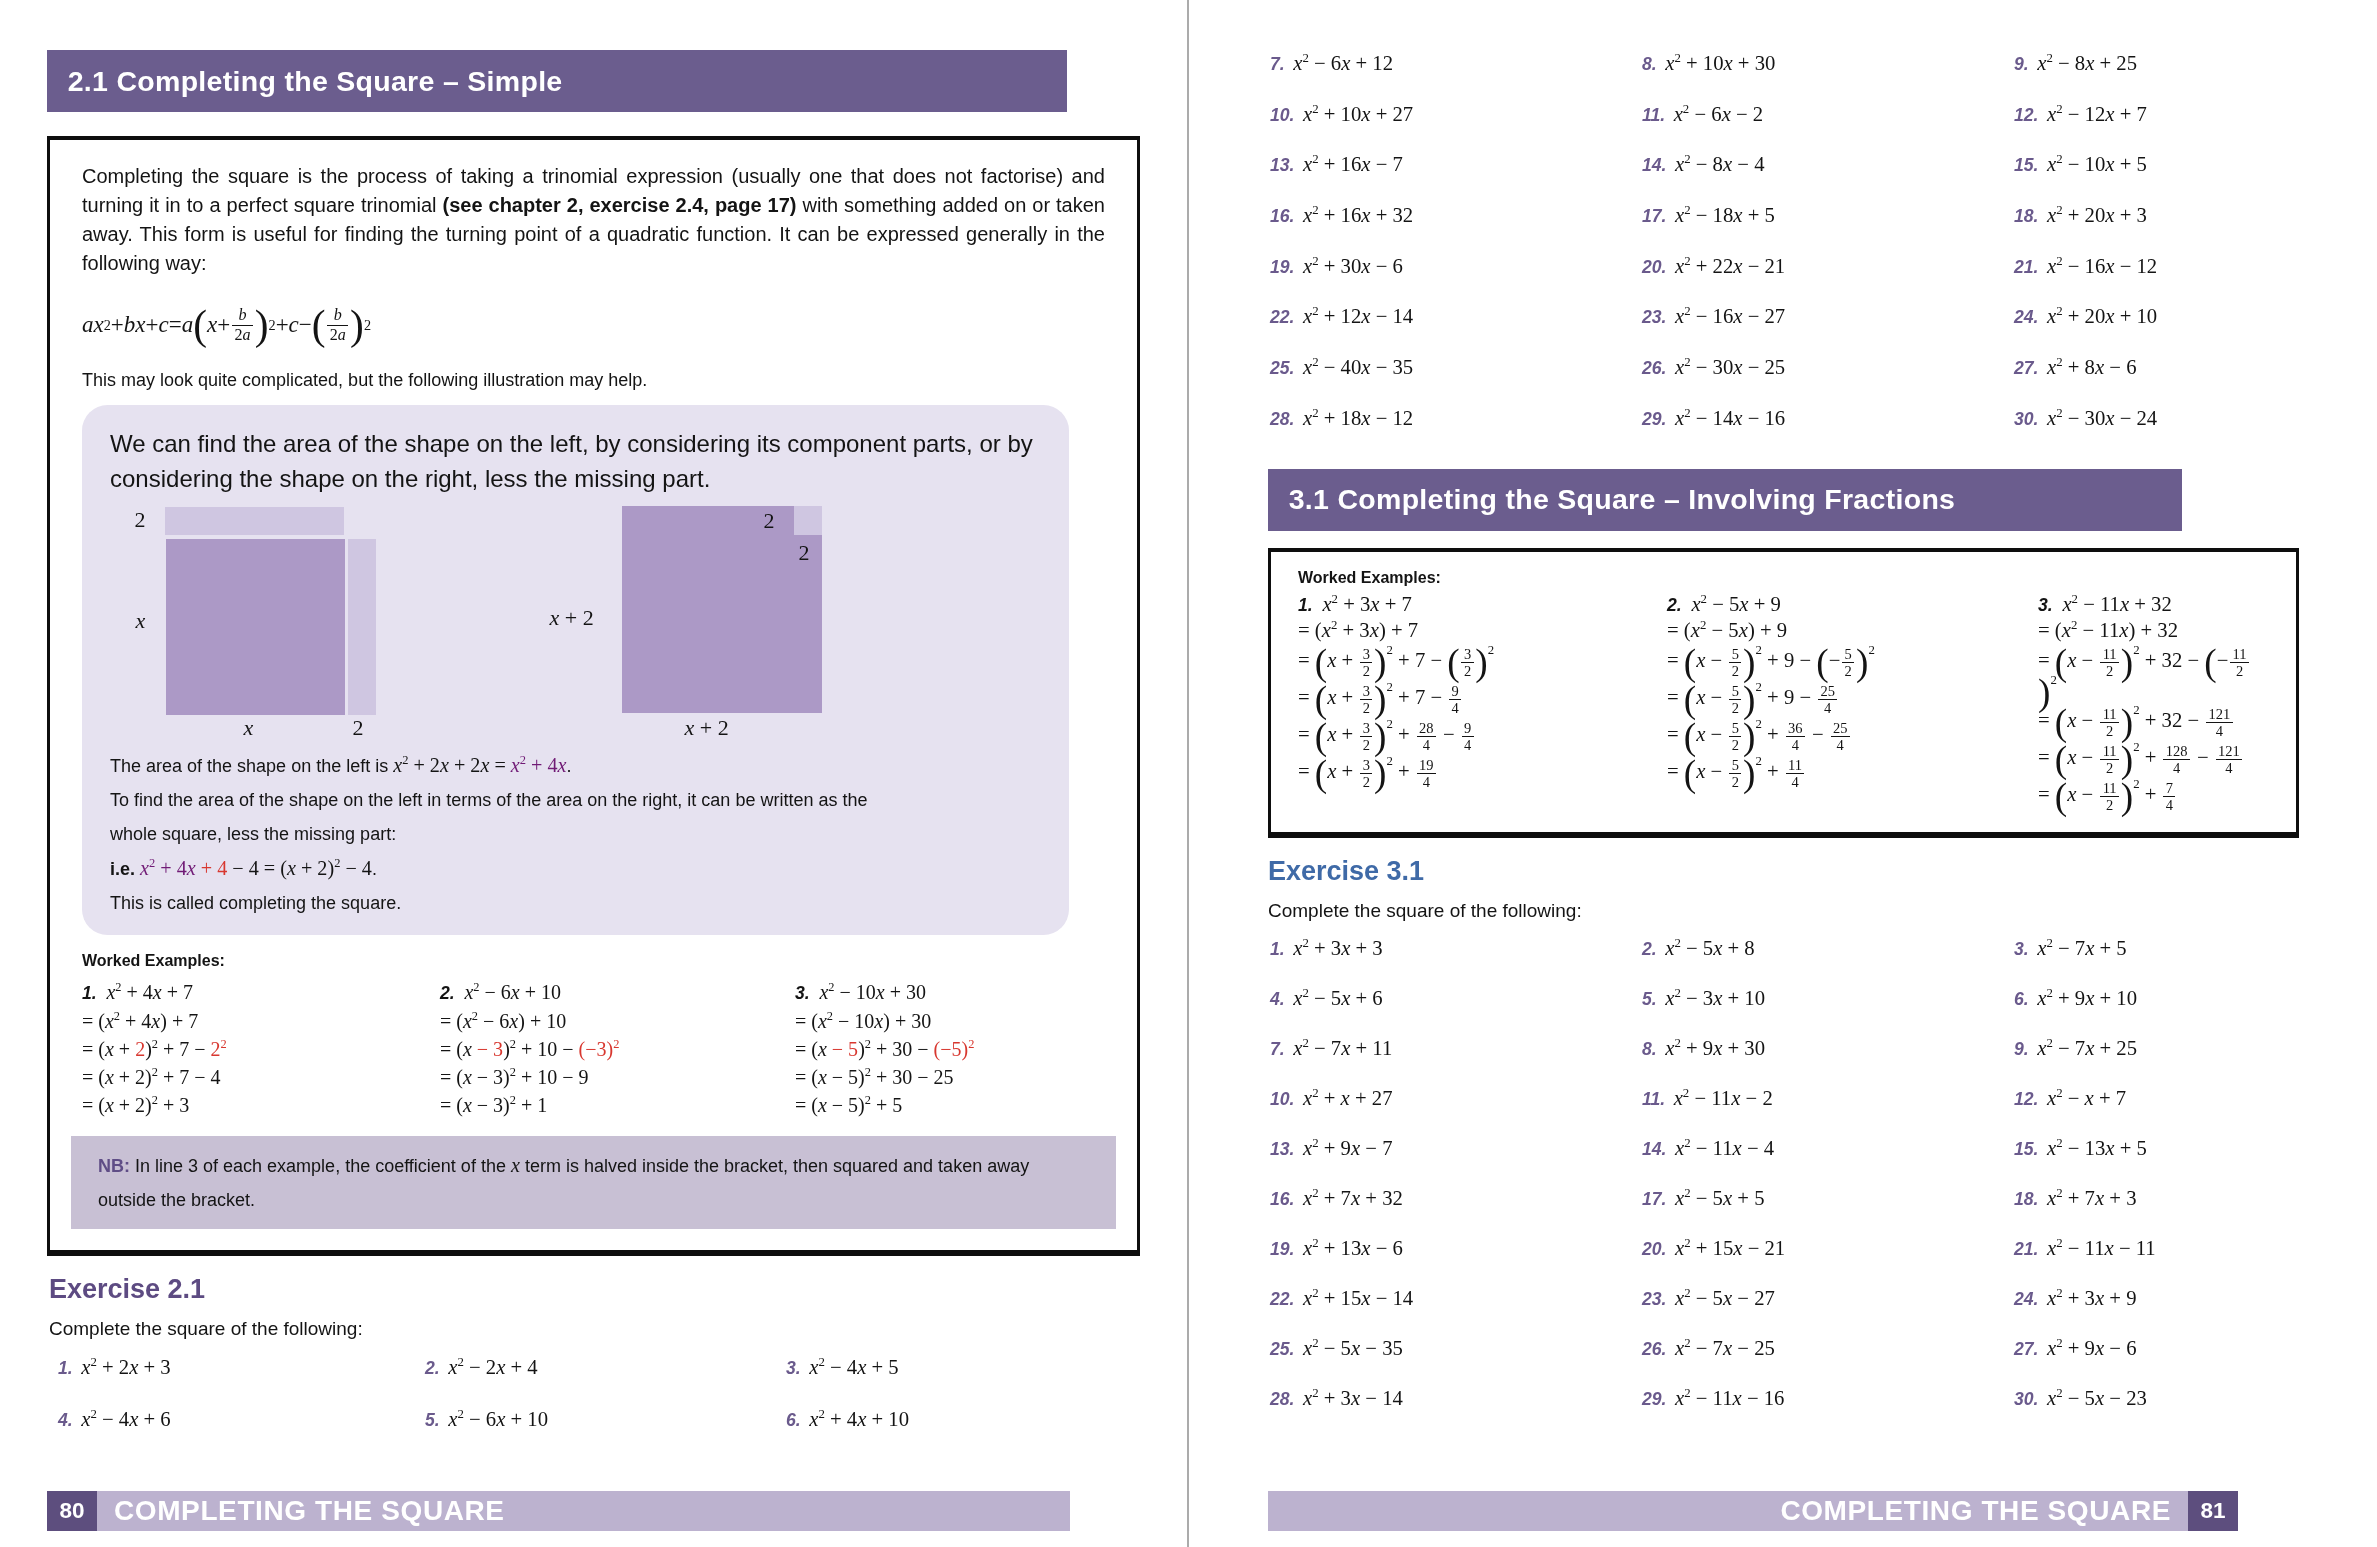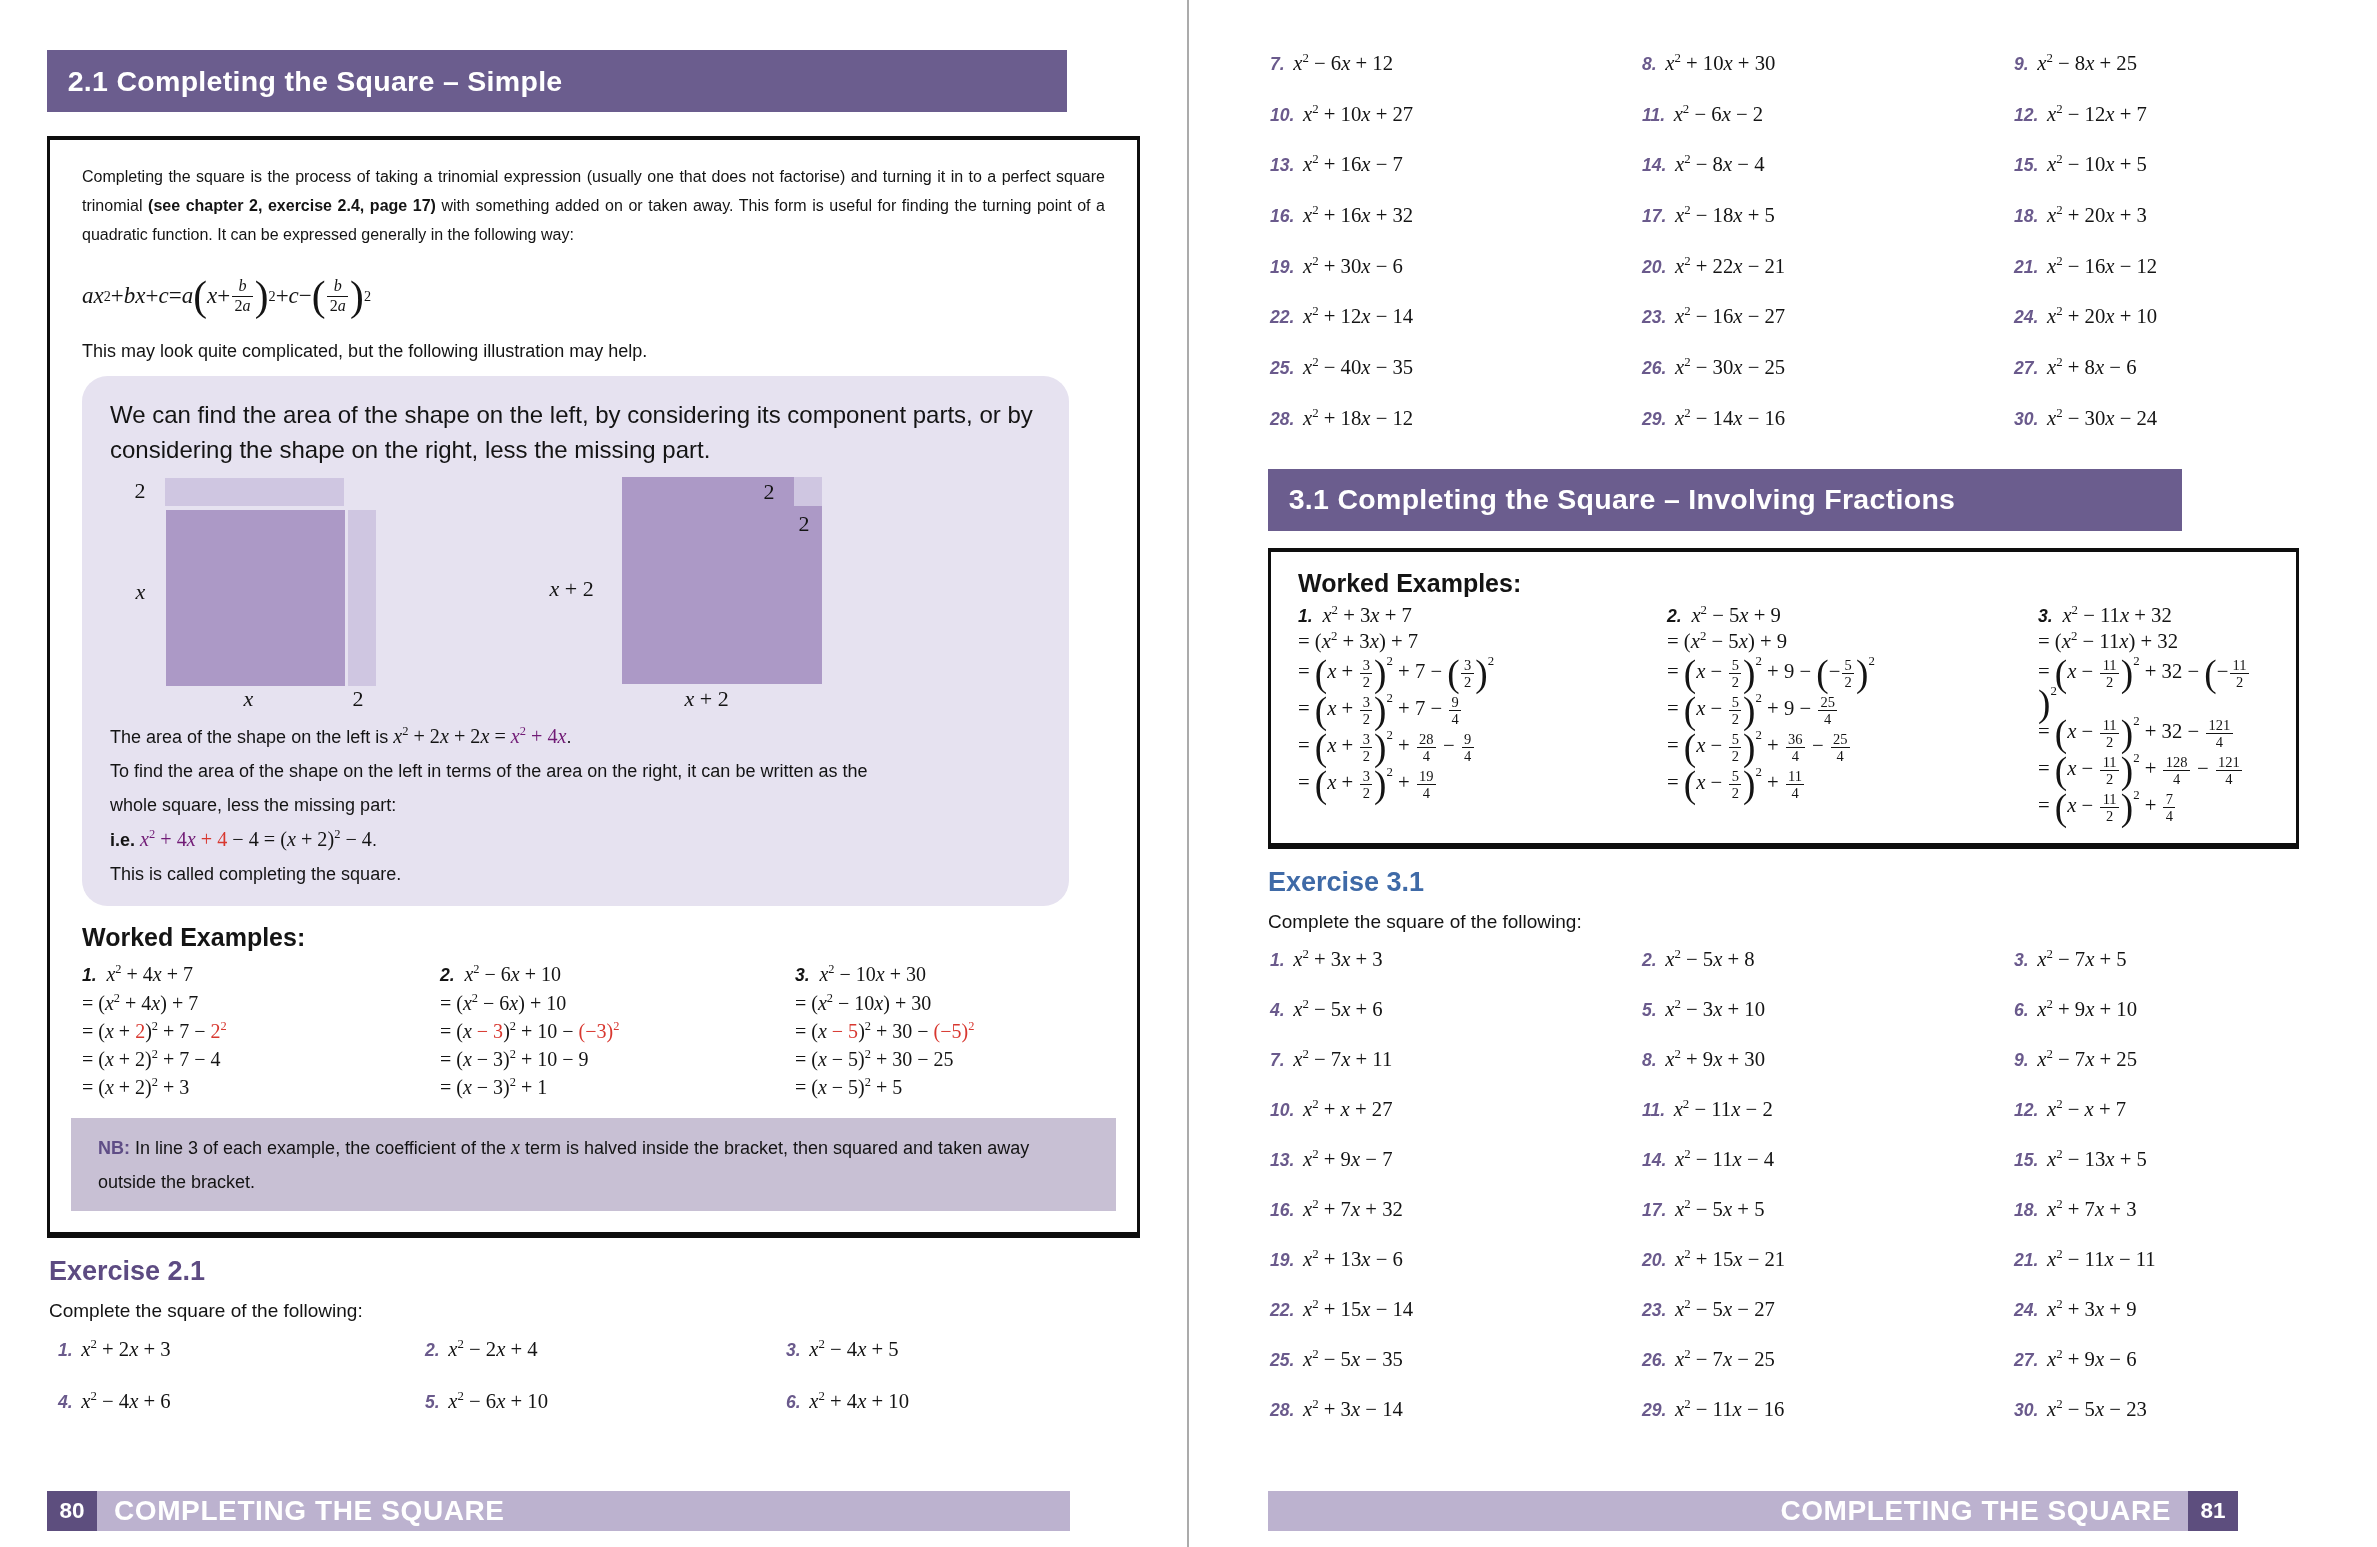--- a/index.html
+++ b/index.html
@@ -22,21 +22,21 @@
   .page-right .banner { margin:32px 0 0 79px; width:914px; }
 
   
   .bbox {
     background:#ffffff; border:3px solid #0e0e0e;
     border-top-width:4.3px; border-bottom-width:6px;
   }
   .main-box { margin:24px 0 0 47px; width:1093px; padding:22px 32px 20.7px; }
   .worked-box { margin:17px 0 0 79px; width:1031px; padding:17px 27px 14.6px; }
 
-  .intro { font-size:16px; line-height:29px; text-align:justify; }
+  .intro { font-size:20px; line-height:29px; text-align:justify; }
   .note  { font-size:18px; margin-top:14.6px; }
 
   .formula { font-size:23px; margin-top:17px; height:60px; display:flex; align-items:center; }
 
   
   .lav-box {
     background:#e6e2f0; border-radius:25.5px; margin-top:14.6px;
     padding:20.7px 28px 14.6px; width:987px;
   }
   .lav-para { font-size:24px; line-height:35px; }
@@ -44,21 +44,21 @@
 
   .diagrams { display:flex; gap:91px; margin:8.5px 0 3.6px 8.5px; height:240px; }
   .diag { position:relative; height:240px; }
   .diag-left  { width:340px; }
   .diag-right { width:316px; }
   .rect { position:absolute; }
   .rect.dark  { background:#ac99c6; }
   .rect.strip { background:#cfc6e1; }
   .dlabel { position:absolute; font-size:22px; font-family:"Liberation Serif", serif; }
 
-  .worked-title { font-size:25px; font-weight:bold; margin-top:17px; }
+  .worked-title { font-size:16px; font-weight:bold; margin-top:17px; }
 
   .wex-grid  { display:grid; grid-template-columns:358px 355px 1fr; margin-top:8.5px; }
   .wex2-grid { display:grid; grid-template-columns:369px 371px 1fr; margin-top:6px; }
   .mline { font-family:"Liberation Serif", serif; font-size:20px; line-height:28px; }
   .fline { font-family:"Liberation Serif", serif; font-size:20.7px; margin-bottom:3.6px; }
   .wex-num {
     font-family:"Liberation Sans", sans-serif; font-weight:bold; font-style:italic;
     font-size:17.6px; margin-right:9.7px; color:#141414;
   }
 

